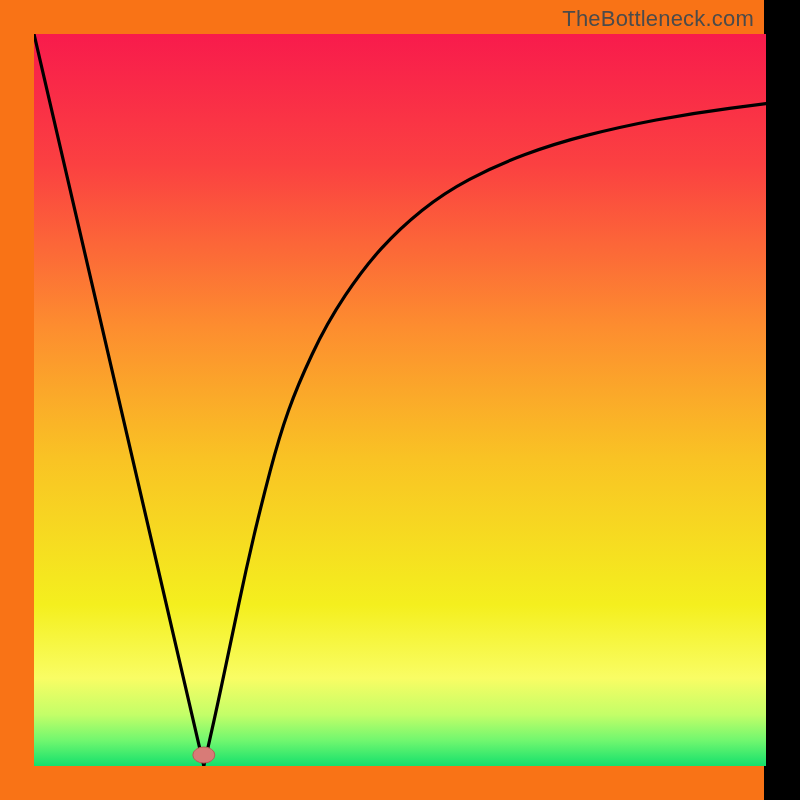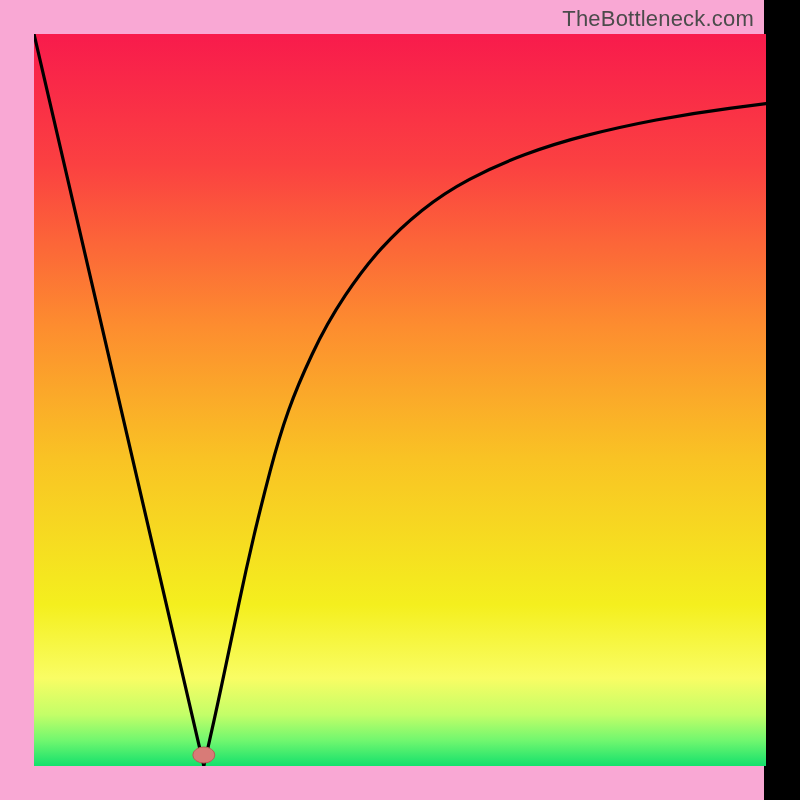--- a/index.html
+++ b/index.html
@@ -9,21 +9,21 @@
     height: 800px;
     overflow: hidden;
     background: #000;
   }
   .frame {
     position: absolute;
     left: 0;
     top: 0;
     width: 764px;
     height: 800px;
-    background: #f9a8d4;
+    background: #f97316;
   }
   .plot {
     position: absolute;
     left: 34px;
     top: 34px;
     width: 732px;
     height: 732px;
     overflow: hidden;
   }
   .watermark {

